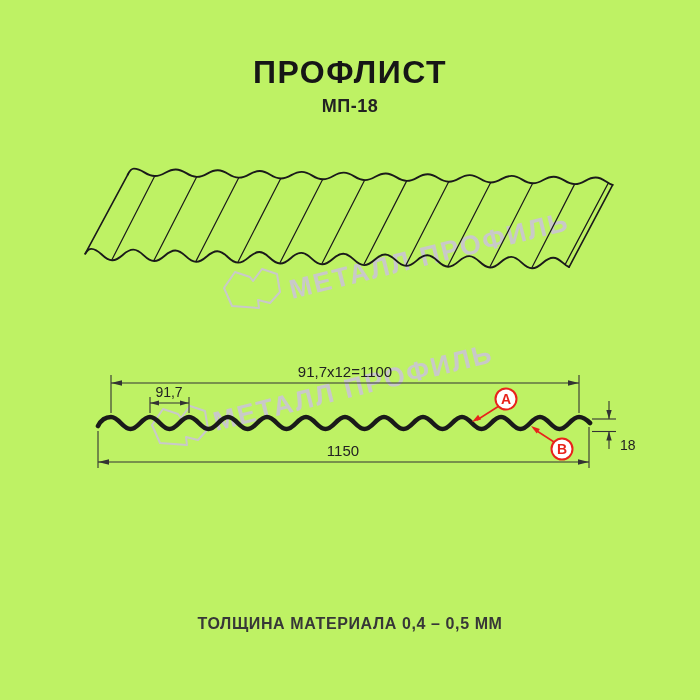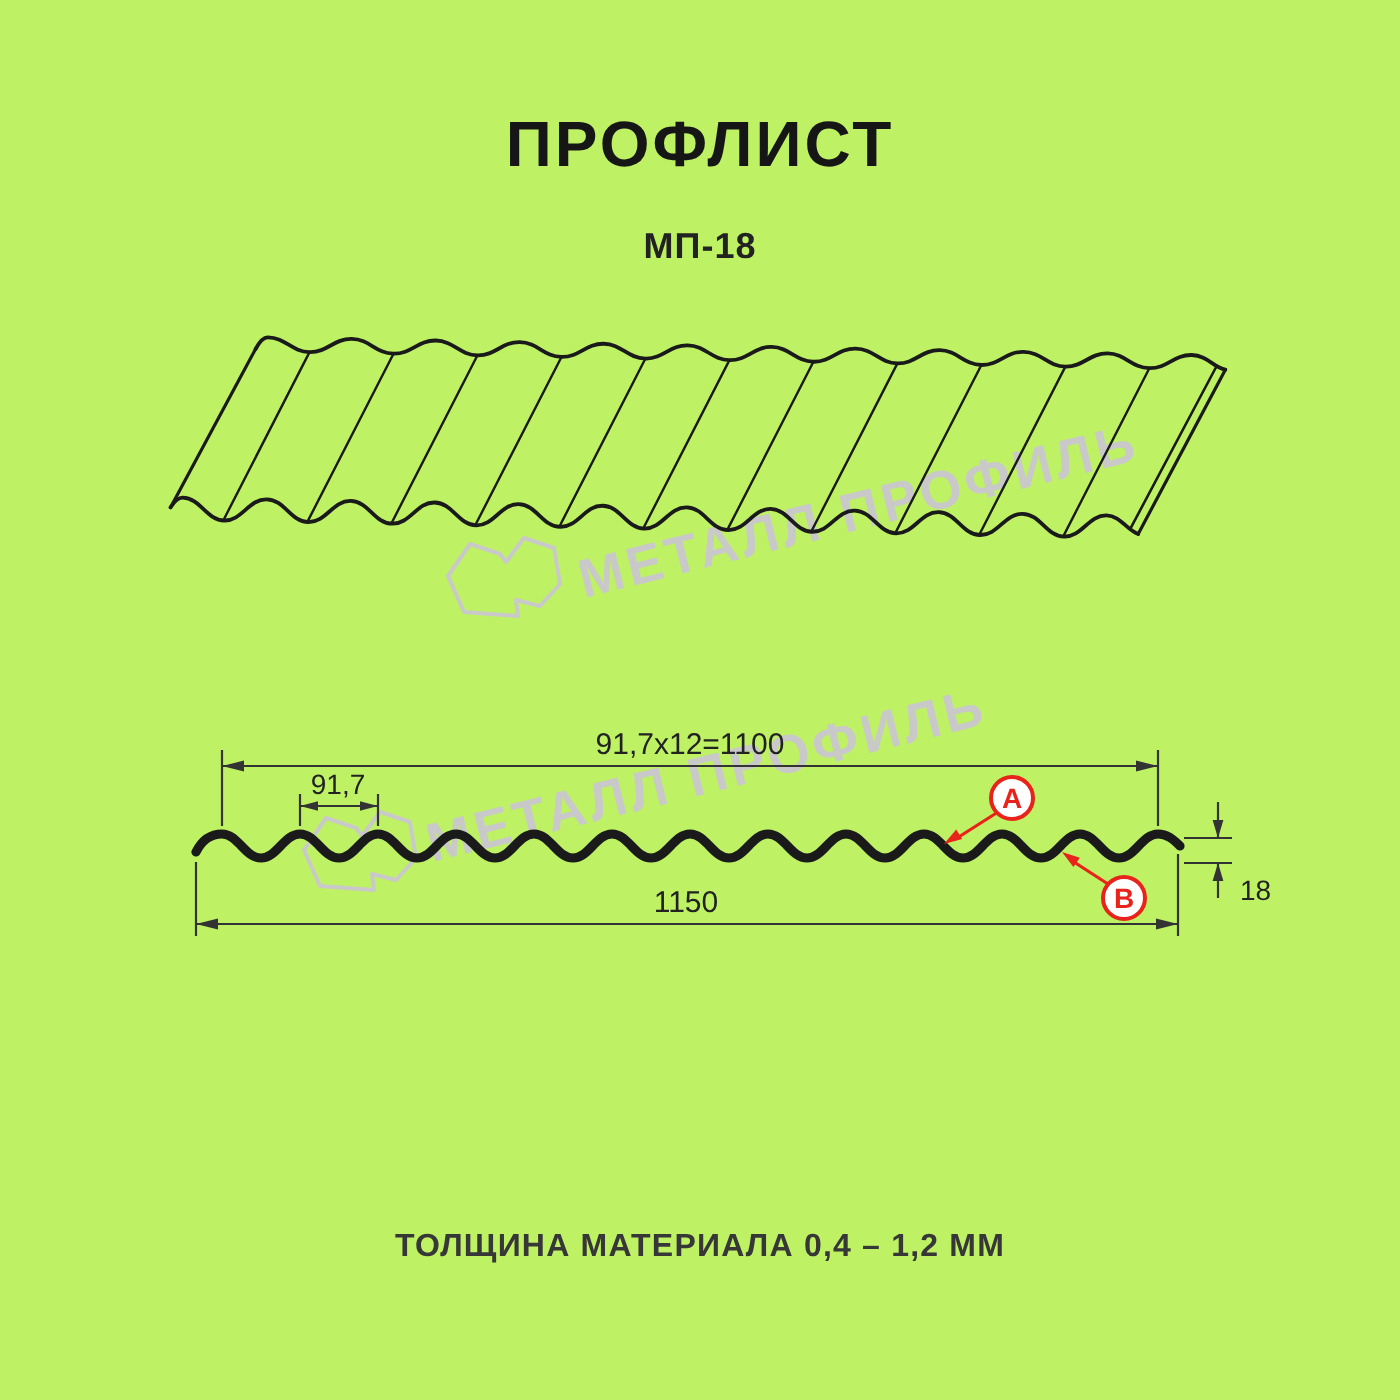--- a/index.html
+++ b/index.html
@@ -1,20 +1,20 @@
 <!DOCTYPE html>
 <html><head>
 <meta charset="utf-8">
 <style>
   html,body{margin:0;padding:0;background:#ffffff;}
   .page{position:relative;width:700px;height:700px;background:#bef264;overflow:hidden;
         font-family:"Liberation Sans",sans-serif;}
   .header{position:absolute;top:54px;left:0;width:700px;text-align:center;}
   .title{font-size:32px;font-weight:bold;letter-spacing:1.5px;color:#161616;}
-  .subtitle{margin-top:22px;font-size:18px;font-weight:bold;letter-spacing:.5px;color:#222222;}
+  .subtitle{margin-top:5px;font-size:18px;font-weight:bold;letter-spacing:.5px;color:#222222;}
   .footer{position:absolute;top:615px;left:0;width:700px;text-align:center;
           font-size:16px;font-weight:bold;letter-spacing:.6px;color:#373737;}
   svg.gfx{position:absolute;left:0;top:0;}
   svg text{font-family:"Liberation Sans",sans-serif;}
   .wm-text{font-size:27px;font-weight:bold;letter-spacing:2px;}
   .dim-text{fill:#222222;font-size:14px;}
   .dim-text.big{font-size:15px;}
   .callout-letter{font-size:14px;font-weight:bold;}
 </style>
 </head>
@@ -130,15 +130,15 @@
       <line x1="554" y1="442" x2="537" y2="431"></line>
       <path d="M472,422 L478.1,414.7 L481.1,419.5 Z" stroke="none" fill="#e8231b"></path>
       <path d="M531,426 L539.9,428.9 L536.7,433.5 Z" stroke="none" fill="#e8231b"></path>
       <circle cx="506" cy="399" r="10.5" fill="#ffffff" stroke-width="2"></circle>
       <circle cx="562" cy="449" r="10.5" fill="#ffffff" stroke-width="2"></circle>
       <text class="callout-letter" x="506" y="404" text-anchor="middle" stroke="none" fill="#e8231b">A</text>
       <text class="callout-letter" x="562" y="454" text-anchor="middle" stroke="none" fill="#e8231b">B</text>
     </g>
   </svg>
 
-  <div class="footer">ТОЛЩИНА МАТЕРИАЛА 0,4 – 1,2 ММ</div>
+  <div class="footer">ТОЛЩИНА МАТЕРИАЛА 0,4 – 0,5 ММ</div>
 
 </div>
 
 </body></html>

